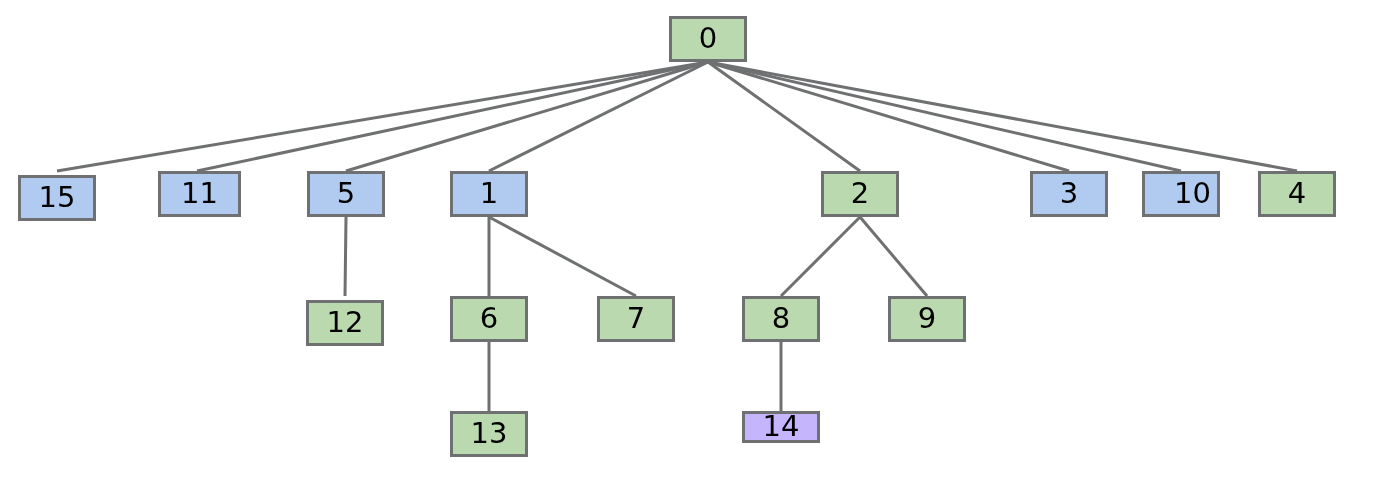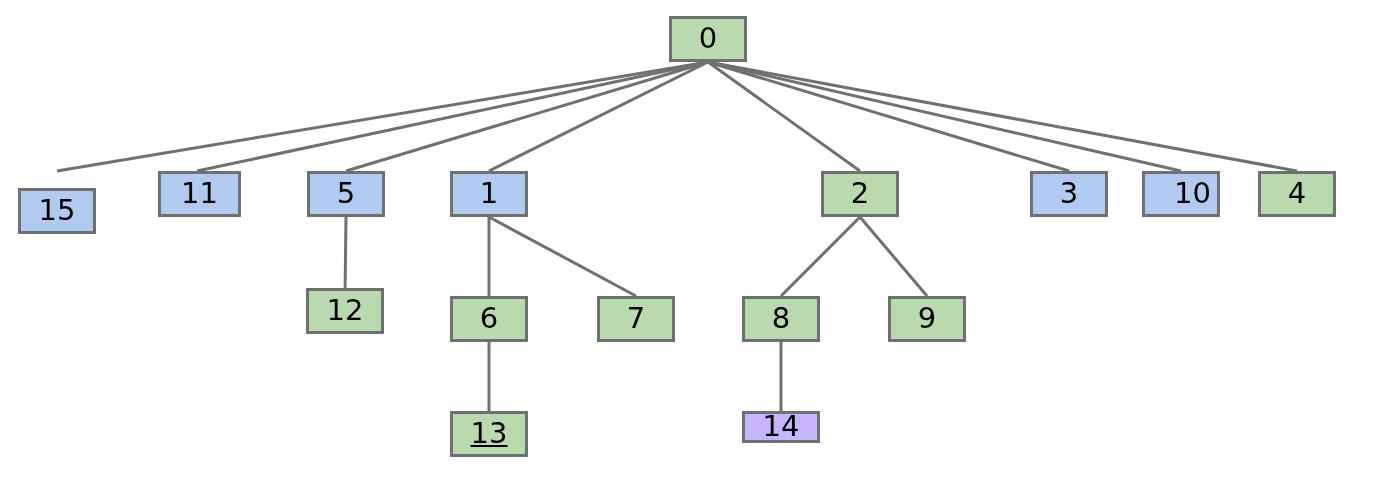--- a/index.html
+++ b/index.html
@@ -66,21 +66,21 @@
       <line x1="489" y1="217" x2="636" y2="296" stroke="#6e7071" stroke-width="3" stroke-linecap="butt"></line>
       <line x1="860" y1="217" x2="781" y2="296" stroke="#6e7071" stroke-width="3" stroke-linecap="butt"></line>
       <line x1="860" y1="217" x2="927" y2="296" stroke="#6e7071" stroke-width="3" stroke-linecap="butt"></line>
       <line x1="489" y1="342" x2="489" y2="411" stroke="#6e7071" stroke-width="3" stroke-linecap="butt"></line>
       <line x1="781" y1="342" x2="781" y2="411" stroke="#6e7071" stroke-width="3" stroke-linecap="butt"></line>
     </svg>
   <div id="node-layer">
       <div class="node" style="left: 669px; top: 16px; width: 78px; height: 46px; background: rgb(186, 217, 174); border-color: rgb(110, 112, 113); color: rgb(0, 0, 0);">
         <span class="node-label">0</span>
       </div>
-      <div class="node" style="left: 18px; top: 188px; width: 78px; height: 46px; background: rgb(176, 202, 240); border-color: rgb(110, 112, 113); color: rgb(0, 0, 0); text-align: center;">
+      <div class="node" style="left: 18px; top: 175px; width: 78px; height: 46px; background: rgb(176, 202, 240); border-color: rgb(110, 112, 113); color: rgb(0, 0, 0); text-align: center;">
         <span class="node-label">15</span>
       </div>
       <div class="node" style="left: 158px; top: 171px; width: 83px; height: 46px; background: rgb(176, 202, 240); border-color: rgb(110, 112, 113); color: rgb(0, 0, 0);">
         <span class="node-label">11</span>
       </div>
       <div class="node" style="left: 307px; top: 171px; width: 78px; height: 46px; background: rgb(176, 202, 240); border-color: rgb(110, 112, 113); color: rgb(0, 0, 0);">
         <span class="node-label">5</span>
       </div>
       <div class="node" style="left: 450px; top: 171px; width: 78px; height: 46px; background: rgb(176, 202, 240); border-color: rgb(110, 112, 113); color: rgb(0, 0, 0);">
         <span class="node-label">1</span>
@@ -90,35 +90,35 @@
       </div>
       <div class="node" style="left: 1030px; top: 171px; width: 78px; height: 46px; background: rgb(176, 202, 240); border-color: rgb(110, 112, 113); color: rgb(0, 0, 0);">
         <span class="node-label">3</span>
       </div>
       <div class="node" style="left: 1142px; top: 171px; width: 78px; height: 46px; background: rgb(176, 202, 240); border-color: rgb(110, 112, 113); color: rgb(0, 0, 0); padding-left: 23px;">
         <span class="node-label">10</span>
       </div>
       <div class="node" style="left: 1258px; top: 171px; width: 78px; height: 46px; background: rgb(186, 217, 174); border-color: rgb(110, 112, 113); color: rgb(0, 0, 0);">
         <span class="node-label">4</span>
       </div>
-      <div class="node" style="left: 306px; top: 288px; width: 78px; height: 46px; background: rgb(186, 217, 174); border-color: rgb(110, 112, 113); color: rgb(0, 0, 0);">
+      <div class="node" style="left: 306px; top: 300px; width: 78px; height: 46px; background: rgb(186, 217, 174); border-color: rgb(110, 112, 113); color: rgb(0, 0, 0);">
         <span class="node-label">12</span>
       </div>
       <div class="node" style="left: 450px; top: 296px; width: 78px; height: 46px; background: rgb(186, 217, 174); border-color: rgb(110, 112, 113); color: rgb(0, 0, 0);">
         <span class="node-label">6</span>
       </div>
       <div class="node" style="left: 597px; top: 296px; width: 78px; height: 46px; background: rgb(186, 217, 174); border-color: rgb(110, 112, 113); color: rgb(0, 0, 0);">
         <span class="node-label">7</span>
       </div>
       <div class="node" style="left: 742px; top: 296px; width: 78px; height: 46px; background: rgb(186, 217, 174); border-color: rgb(110, 112, 113); color: rgb(0, 0, 0);">
         <span class="node-label">8</span>
       </div>
       <div class="node" style="left: 888px; top: 296px; width: 78px; height: 46px; background: rgb(186, 217, 174); border-color: rgb(110, 112, 113); color: rgb(0, 0, 0);">
         <span class="node-label">9</span>
       </div>
-      <div class="node" style="left: 450px; top: 411px; width: 78px; height: 46px; background: rgb(186, 217, 174); border-color: rgb(110, 112, 113); color: rgb(0, 0, 0); text-decoration: underline;">
+      <div class="node" style="left: 450px; top: 411px; width: 78px; height: 46px; background: rgb(186, 217, 174); border-color: rgb(110, 112, 113); color: rgb(0, 0, 0);">
         <span class="node-label">13</span>
       </div>
       <div class="node" style="left: 742px; top: 411px; width: 78px; height: 32px; background: #c4b5fd; border-color: rgb(110, 112, 113); color: rgb(0, 0, 0);">
         <span class="node-label">14</span>
       </div>
     </div>
 </div>
 
 </body></html>

